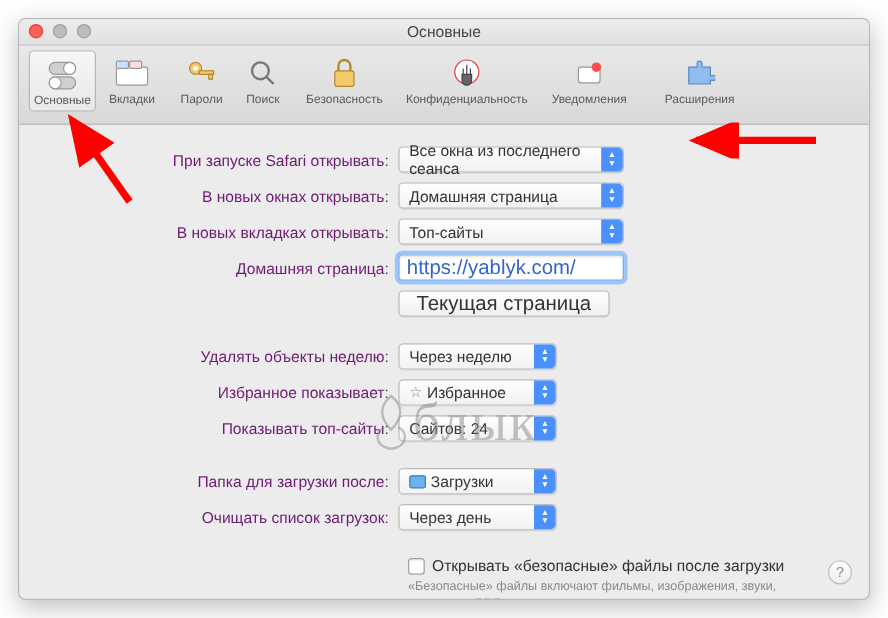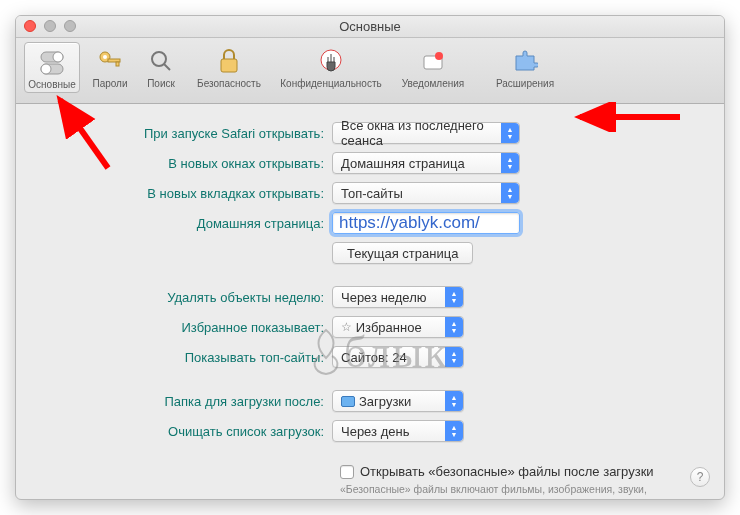--- a/index.html
+++ b/index.html
@@ -83,21 +83,21 @@
   .row {
     display:flex;
     align-items:center;
     margin-bottom: 8px;
   }
   .row .lbl {
     width: 296px;
     text-align:right;
     padding-right: 8px;
     font-size: 13px;
-    color:#0f766e;
+    color:#701a75;
   }
   .select {
     position:relative;
     height: 22px;
     background: linear-gradient(#fefefe,#f2f2f2);
     border:1px solid #bdbdbd;
     border-radius:4px;
     font-size:13px;
     display:flex; align-items:center;
     padding: 0 24px 0 8px;
@@ -126,21 +126,21 @@
   .textinput.focused {
     outline: 3px solid rgba(82,157,255,0.5);
     border-color:#6faeff;
   }
   .button {
     height:22px;
     background: linear-gradient(#fefefe,#f0f0f0);
     border:1px solid #bdbdbd;
     border-radius:4px;
     padding: 0 14px;
-    font-size:13px;
+    font-size:17px;
     color:#333;
     display:inline-flex; align-items:center;
     box-shadow: 0 1px 0 rgba(0,0,0,0.05);
   }
   .gap { height: 14px; }
   .checkbox-row {
     display:flex; align-items:flex-start;
     margin-left: 304px;
     font-size:13px;
     color:#333;
@@ -203,20 +203,30 @@
     <div class="tb-item active">
       <span class="tb-icon">
         <svg width="28" height="28" viewBox="0 0 28 28">
             <rect x="3" y="4" width="22" height="10" rx="5" fill="#d0d0d0" stroke="#999"></rect>
             <circle cx="20" cy="9" r="5" fill="#fff" stroke="#999"></circle>
             <rect x="3" y="16" width="22" height="10" rx="5" fill="#d0d0d0" stroke="#999"></rect>
             <circle cx="8" cy="21" r="5" fill="#fff" stroke="#999"></circle>
           </svg>
       </span>
       <span class="tb-label">Основные</span>
+    </div>
+    <div class="tb-item">
+      <span class="tb-icon">
+        <svg width="28" height="22" viewBox="0 0 28 22">
+            <rect x="1" y="6" width="26" height="15" rx="2" fill="#fff" stroke="#999"></rect>
+            <rect x="1" y="1" width="10" height="6" rx="1" fill="#c9e3ff" stroke="#999"></rect>
+            <rect x="12" y="1" width="10" height="6" rx="1" fill="#fddddd" stroke="#999"></rect>
+          </svg>
+      </span>
+      <span class="tb-label">Вкладки</span>
     </div>
     <div class="tb-item">
       <span class="tb-icon">
         <svg width="26" height="26" viewBox="0 0 26 26">
             <circle cx="8" cy="9" r="5" fill="#f3c96b" stroke="#b08a2e"></circle>
             <circle cx="8" cy="9" r="2" fill="#fff"></circle>
             <rect x="11" y="11" width="12" height="3" fill="#f3c96b" stroke="#b08a2e"></rect>
             <rect x="19" y="14" width="3" height="4" fill="#f3c96b" stroke="#b08a2e"></rect>
           </svg>
       </span>

